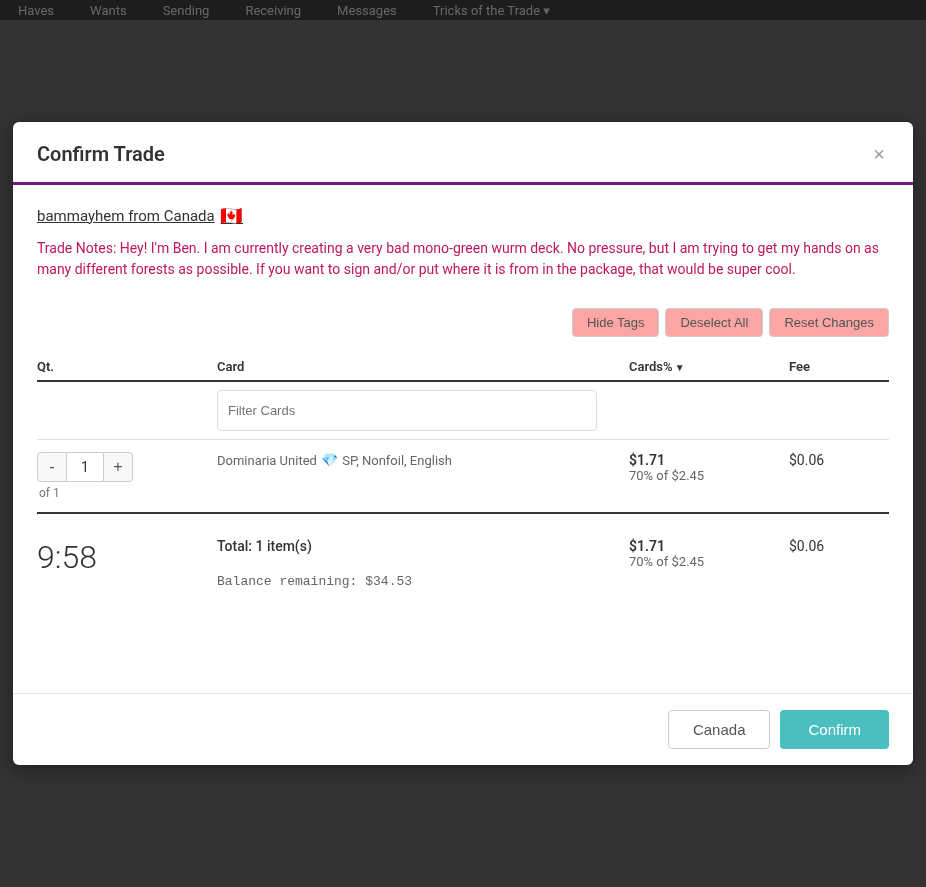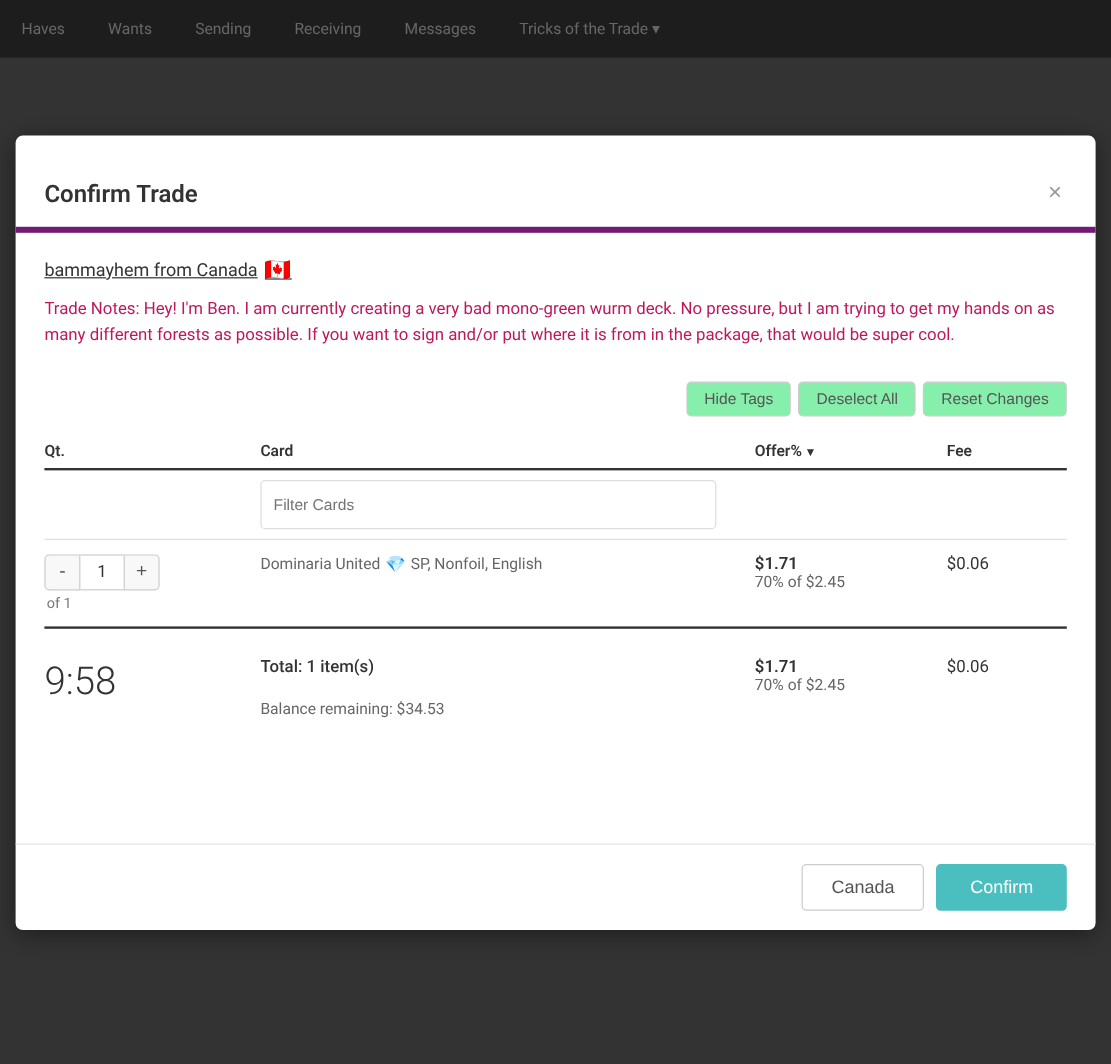--- a/index.html
+++ b/index.html
@@ -12,21 +12,21 @@
       min-height: 887px;
       width: 926px;
     }
 
     .nav-bar {
       position: fixed;
       top: 0;
       left: 0;
       width: 926px;
       background: #3a3a3a;
-      height: 48px;
+      height: 20px;
       display: flex;
       align-items: center;
       gap: 0;
       z-index: 0;
     }
 
     .nav-item {
       color: #ccc;
       font-size: 13px;
       padding: 0 18px;
@@ -50,22 +50,22 @@
       background: #fff;
       border-radius: 6px;
       width: 900px;
       max-width: 900px;
       padding: 0;
       box-shadow: 0 4px 20px rgba(0,0,0,0.4);
       position: relative;
     }
 
     .modal-header {
-      padding: 36px 24px 16px;
-      border-bottom: 5px solid #701a75;
+      padding: 20px 24px 16px;
+      border-bottom: 3px solid #701a75;
       display: flex;
       justify-content: space-between;
       align-items: center;
     }
 
     .modal-title {
       font-size: 20px;
       font-weight: 600;
       color: #333;
     }
@@ -107,21 +107,21 @@
 
     .action-buttons {
       display: flex;
       justify-content: flex-end;
       gap: 6px;
       margin-bottom: 16px;
     }
 
     .action-btn {
       border: 1px solid #ccc;
-      background: #86efac;
+      background: #fca5a5;
       color: #555;
       font-size: 13px;
       padding: 6px 14px;
       border-radius: 4px;
       cursor: pointer;
     }
 
     .table-container {
       width: 100%;
     }
@@ -268,20 +268,21 @@
     .total-text {
       font-size: 14px;
       color: #333;
       font-weight: 500;
     }
 
     .balance-text {
       font-size: 13px;
       color: #666;
       margin-top: 20px;
+      font-family: Liberation Mono, monospace;
     }
 
     .modal-footer {
       padding: 16px 24px;
       border-top: 1px solid #e5e5e5;
       display: flex;
       justify-content: flex-end;
       gap: 10px;
       margin-top: 60px;
     }
@@ -346,21 +347,21 @@
         <button class="action-btn">Deselect All</button>
         <button class="action-btn">Reset Changes</button>
       </div>
 
       <div class="table-container">
 
         <div class="table-header">
           <span>Qt.</span>
           <span>Card</span>
           <span>
-            <span>Offer%</span><span class="sort-arrow">▼</span>
+            <span>Cards%</span><span class="sort-arrow">▼</span>
           </span>
           <span>Fee</span>
         </div>
 
         <div class="filter-row">
           <span></span>
           <input class="filter-input" type="text" placeholder="Filter Cards" style="">
           <span></span>
           <span></span>
         </div>

